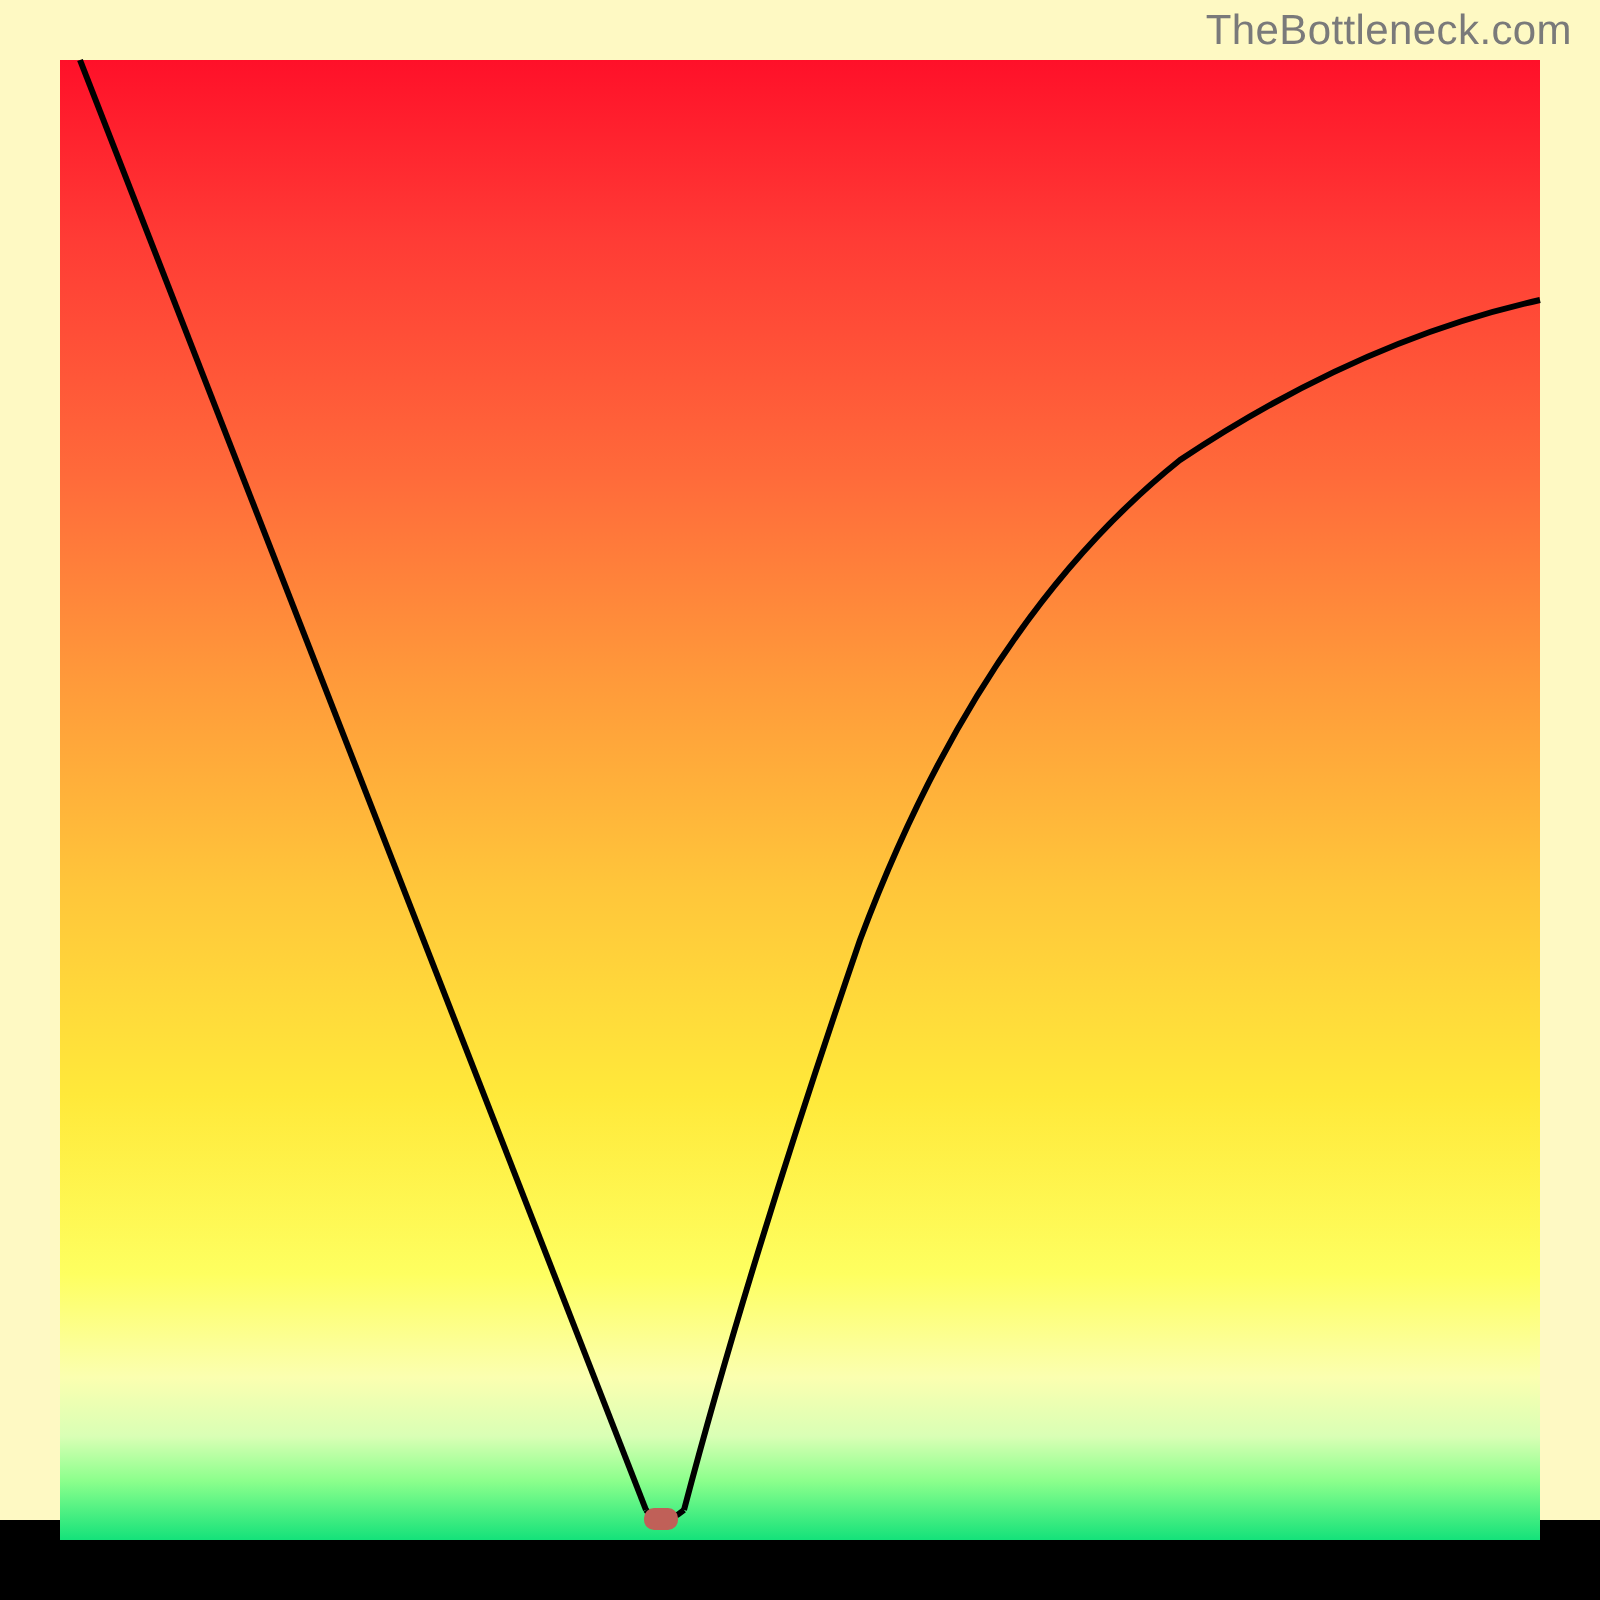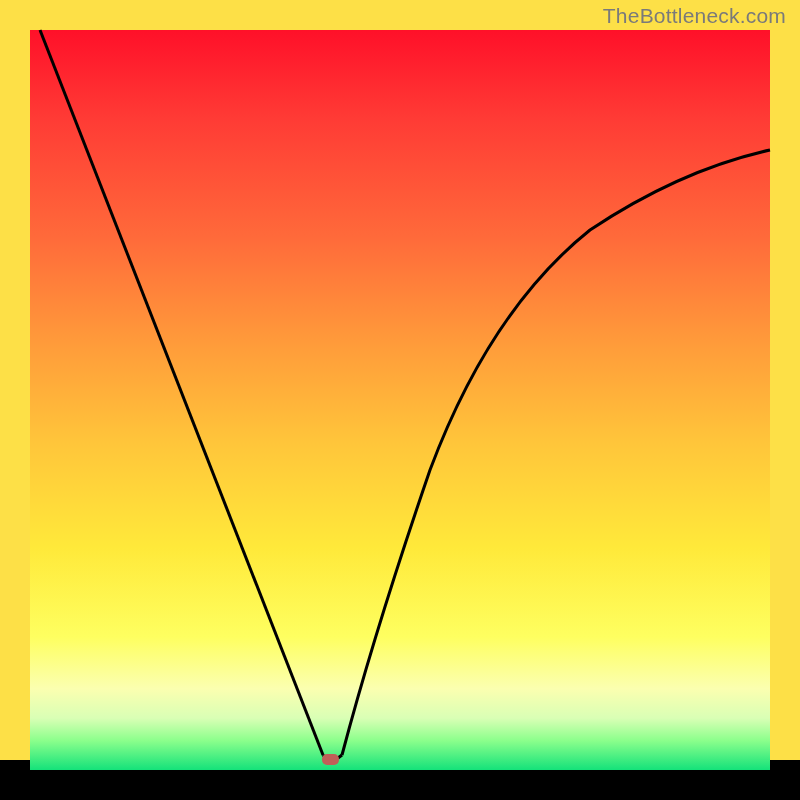--- a/index.html
+++ b/index.html
@@ -8,21 +8,21 @@
     width: 800px;
     height: 800px;
     overflow: hidden;
     background: #000;
     font-family: Arial, Helvetica, sans-serif;
   }
   .frame {
     position: relative;
     width: 800px;
     height: 760px;
-    background: #fde047;
+    background: #fef9c3;
   }
   .plot-area {
     position: absolute;
     left: 30px;
     top: 30px;
     width: 740px;
     height: 740px;
     
     background: linear-gradient(
       to bottom,

